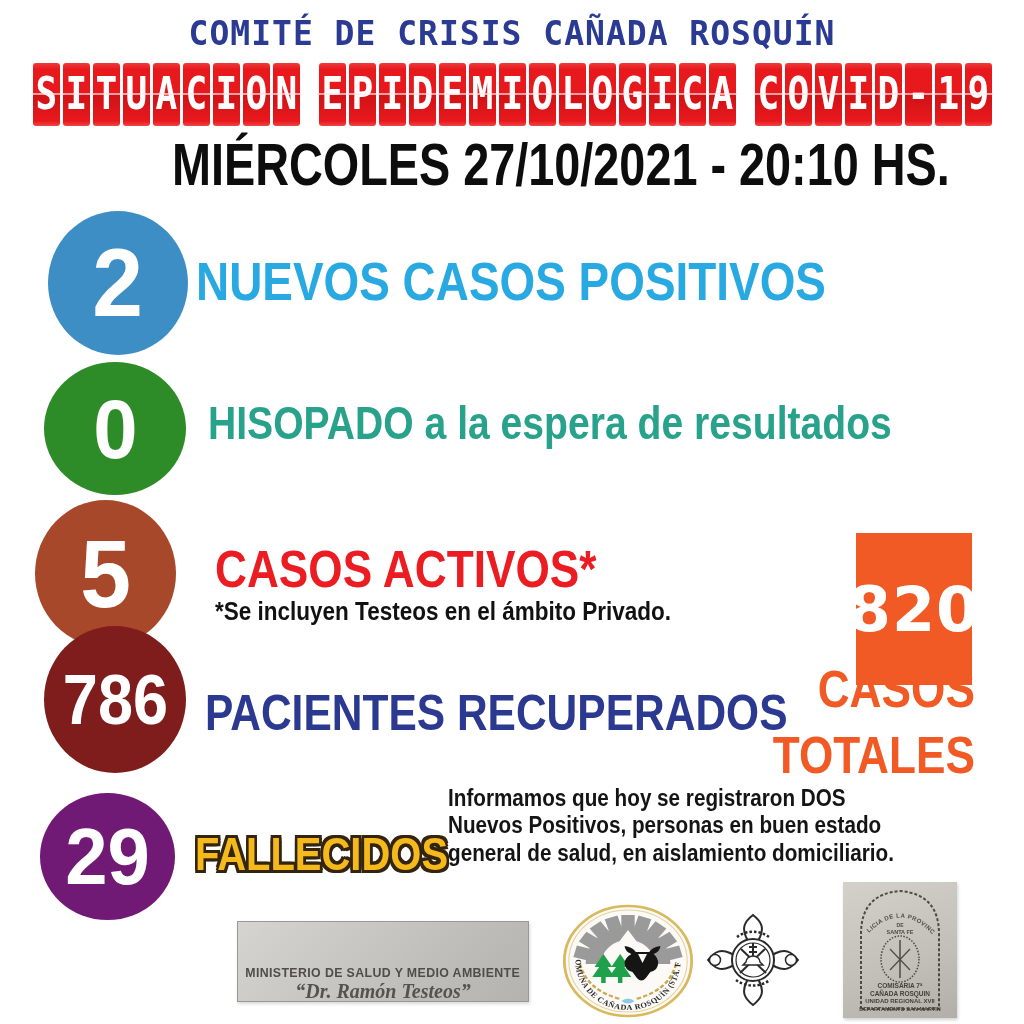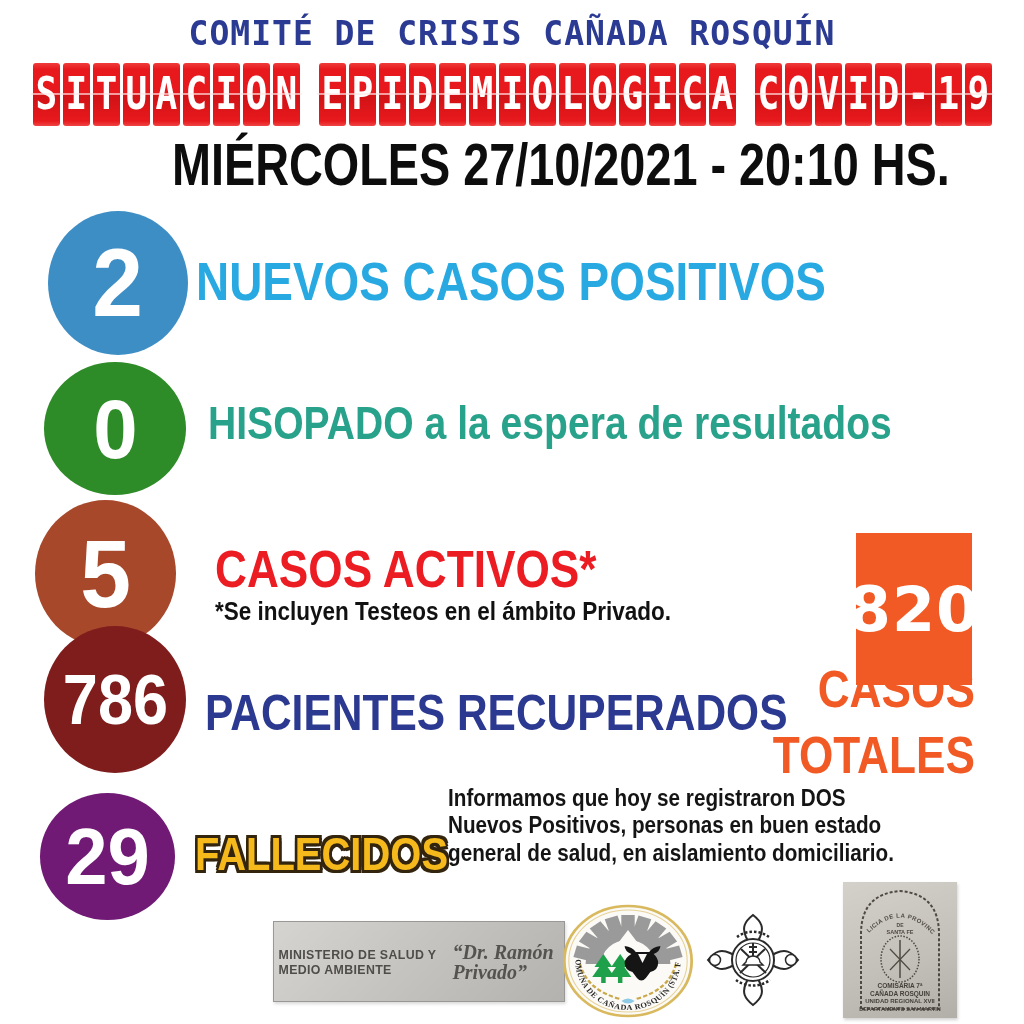--- a/index.html
+++ b/index.html
@@ -55,21 +55,21 @@
 
   
   .announcement{position:absolute;left:448px;top:785px;width:560px;font-weight:bold;font-size:23.5px;
              line-height:1.16;color:#141414;white-space:pre-line;transform:scaleX(.88);
              transform-origin:left top;}
 
   
   .samco{position:absolute;left:237px;top:921px;width:290px;height:79px;
          background:linear-gradient(135deg,#d6d4d1 0%,#c3c1be 55%,#b4b2af 100%);
          border:1px solid #9a9896;box-shadow:1px 2px 3px rgba(0,0,0,.15);
-         display:flex;flex-direction:row;align-items:center;justify-content:flex-end;color:#4f4d4a;margin-left:36px;}
+         display:flex;flex-direction:column;align-items:center;justify-content:flex-end;color:#4f4d4a;}
   .samco .s1{font-size:13px;font-weight:bold;letter-spacing:.4px;transform:scaleX(.95);}
   .samco .s2{font-family:"Liberation Serif",serif;font-weight:bold;font-size:31px;line-height:1;
              letter-spacing:2px;color:#5d5b58;margin-top:1px;}
   .samco .s3{font-family:"Liberation Serif",serif;font-style:italic;font-weight:bold;font-size:20px;
              line-height:1;color:#55534f;margin-top:1px;}
   .comuna{position:absolute;left:561px;top:904px;width:134px;height:114px;}
   .bomberos{position:absolute;left:703px;top:910px;width:100px;height:100px;}
   .policia{position:absolute;left:843px;top:882px;width:114px;height:136px;
            background:linear-gradient(160deg,#d4d0ca 0%,#c2beb8 60%,#b2aea8 100%);
            box-shadow:1px 2px 3px rgba(0,0,0,.18);}
@@ -213,21 +213,21 @@
     <span>29</span>
   </div>
   <div class="rowlabel l5">FALLECIDOS</div>
 
   <div class="announcement">Informamos que hoy se registraron DOS
 Nuevos Positivos, personas en buen estado
 general de salud, en aislamiento domiciliario.</div>
 
   <div class="samco">
     <div class="s1">MINISTERIO DE SALUD Y MEDIO AMBIENTE</div>
-    <div class="s3">“Dr. Ramón Privado”</div>
+    <div class="s3">“Dr. Ramón Testeos”</div>
   </div>
 
   <div class="comuna">
     <svg viewBox="0 0 120 114" preserveAspectRatio="none">
       <ellipse cx="60" cy="57" rx="57" ry="55" fill="#fbfaf6" stroke="#d9b95e" stroke-width="2.5"></ellipse>
       <ellipse cx="60" cy="57" rx="53" ry="51" fill="none" stroke="#e7d39a" stroke-width="1"></ellipse>
       <g fill="#9a9a9a">
         <path d="M22 60 A38 38 0 1 1 98 60 L84 60 A24 24 0 1 0 36 60 Z"></path>
         <rect x="54" y="11" width="12" height="12"></rect>
         <rect x="54" y="11" width="12" height="12" transform="rotate(-18 60 60)"></rect>

